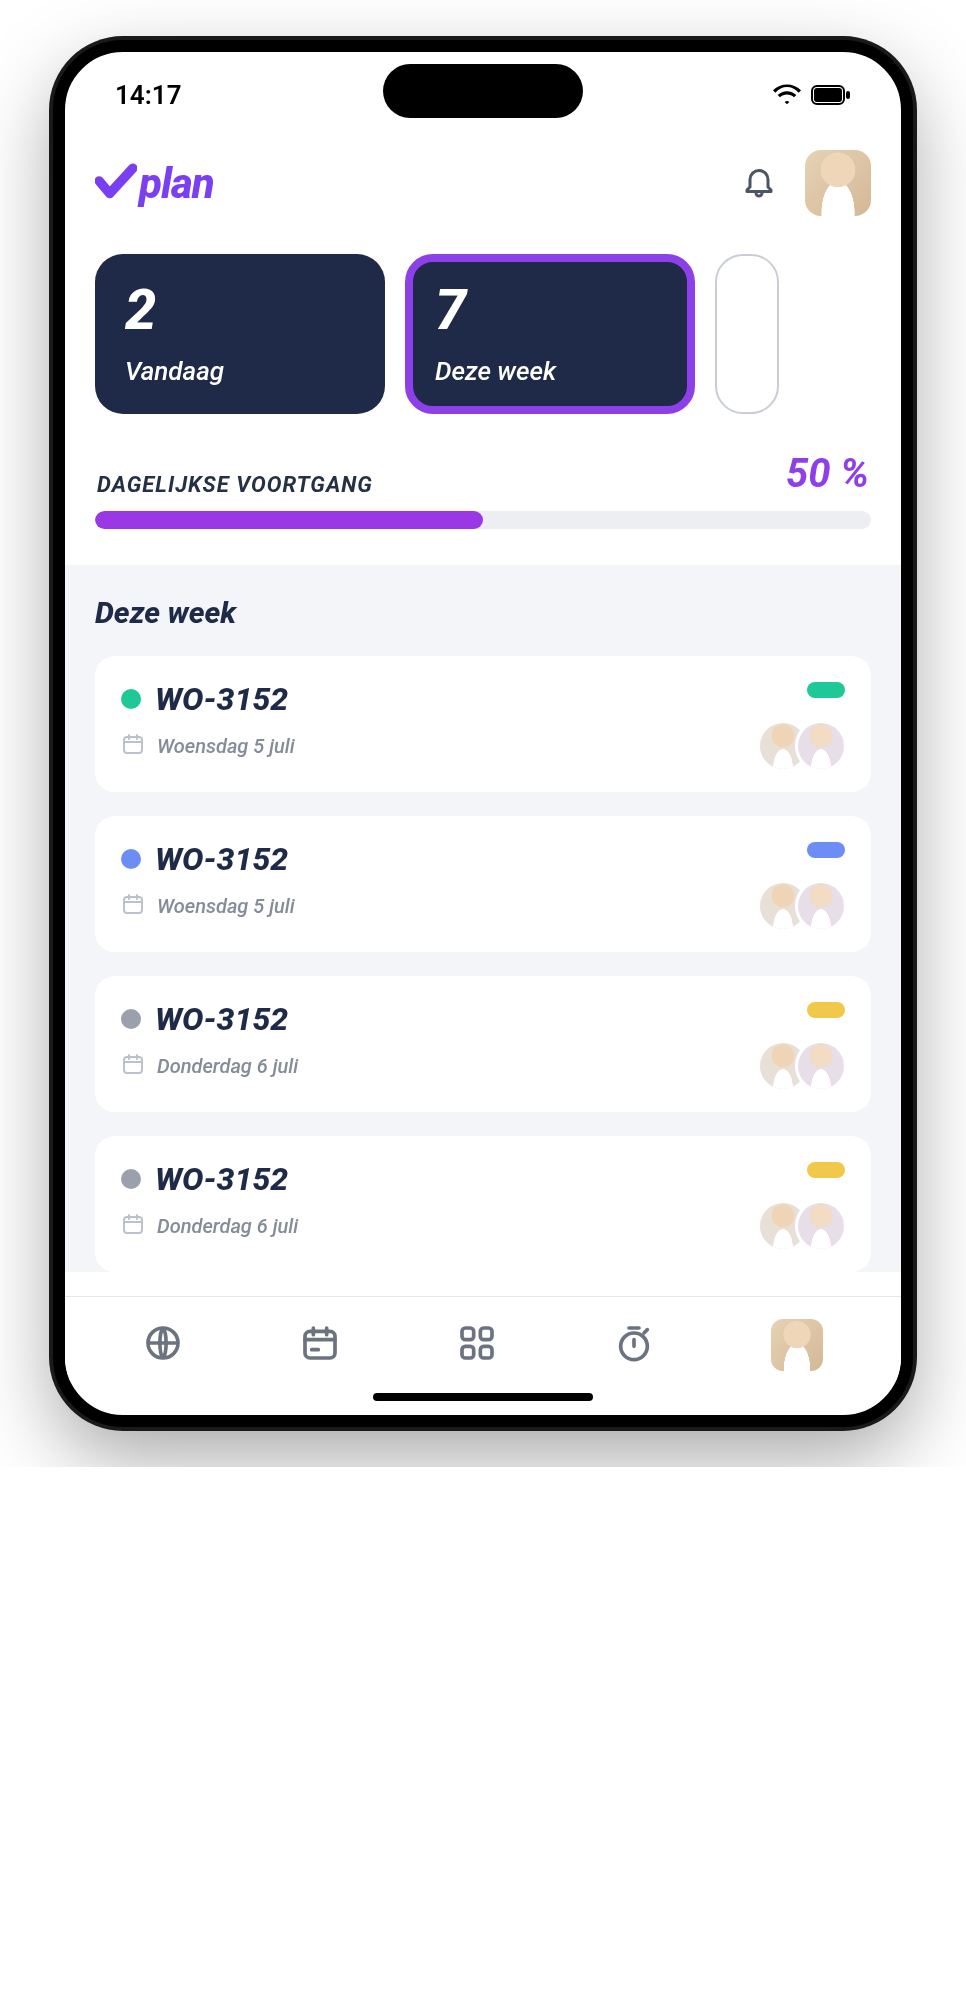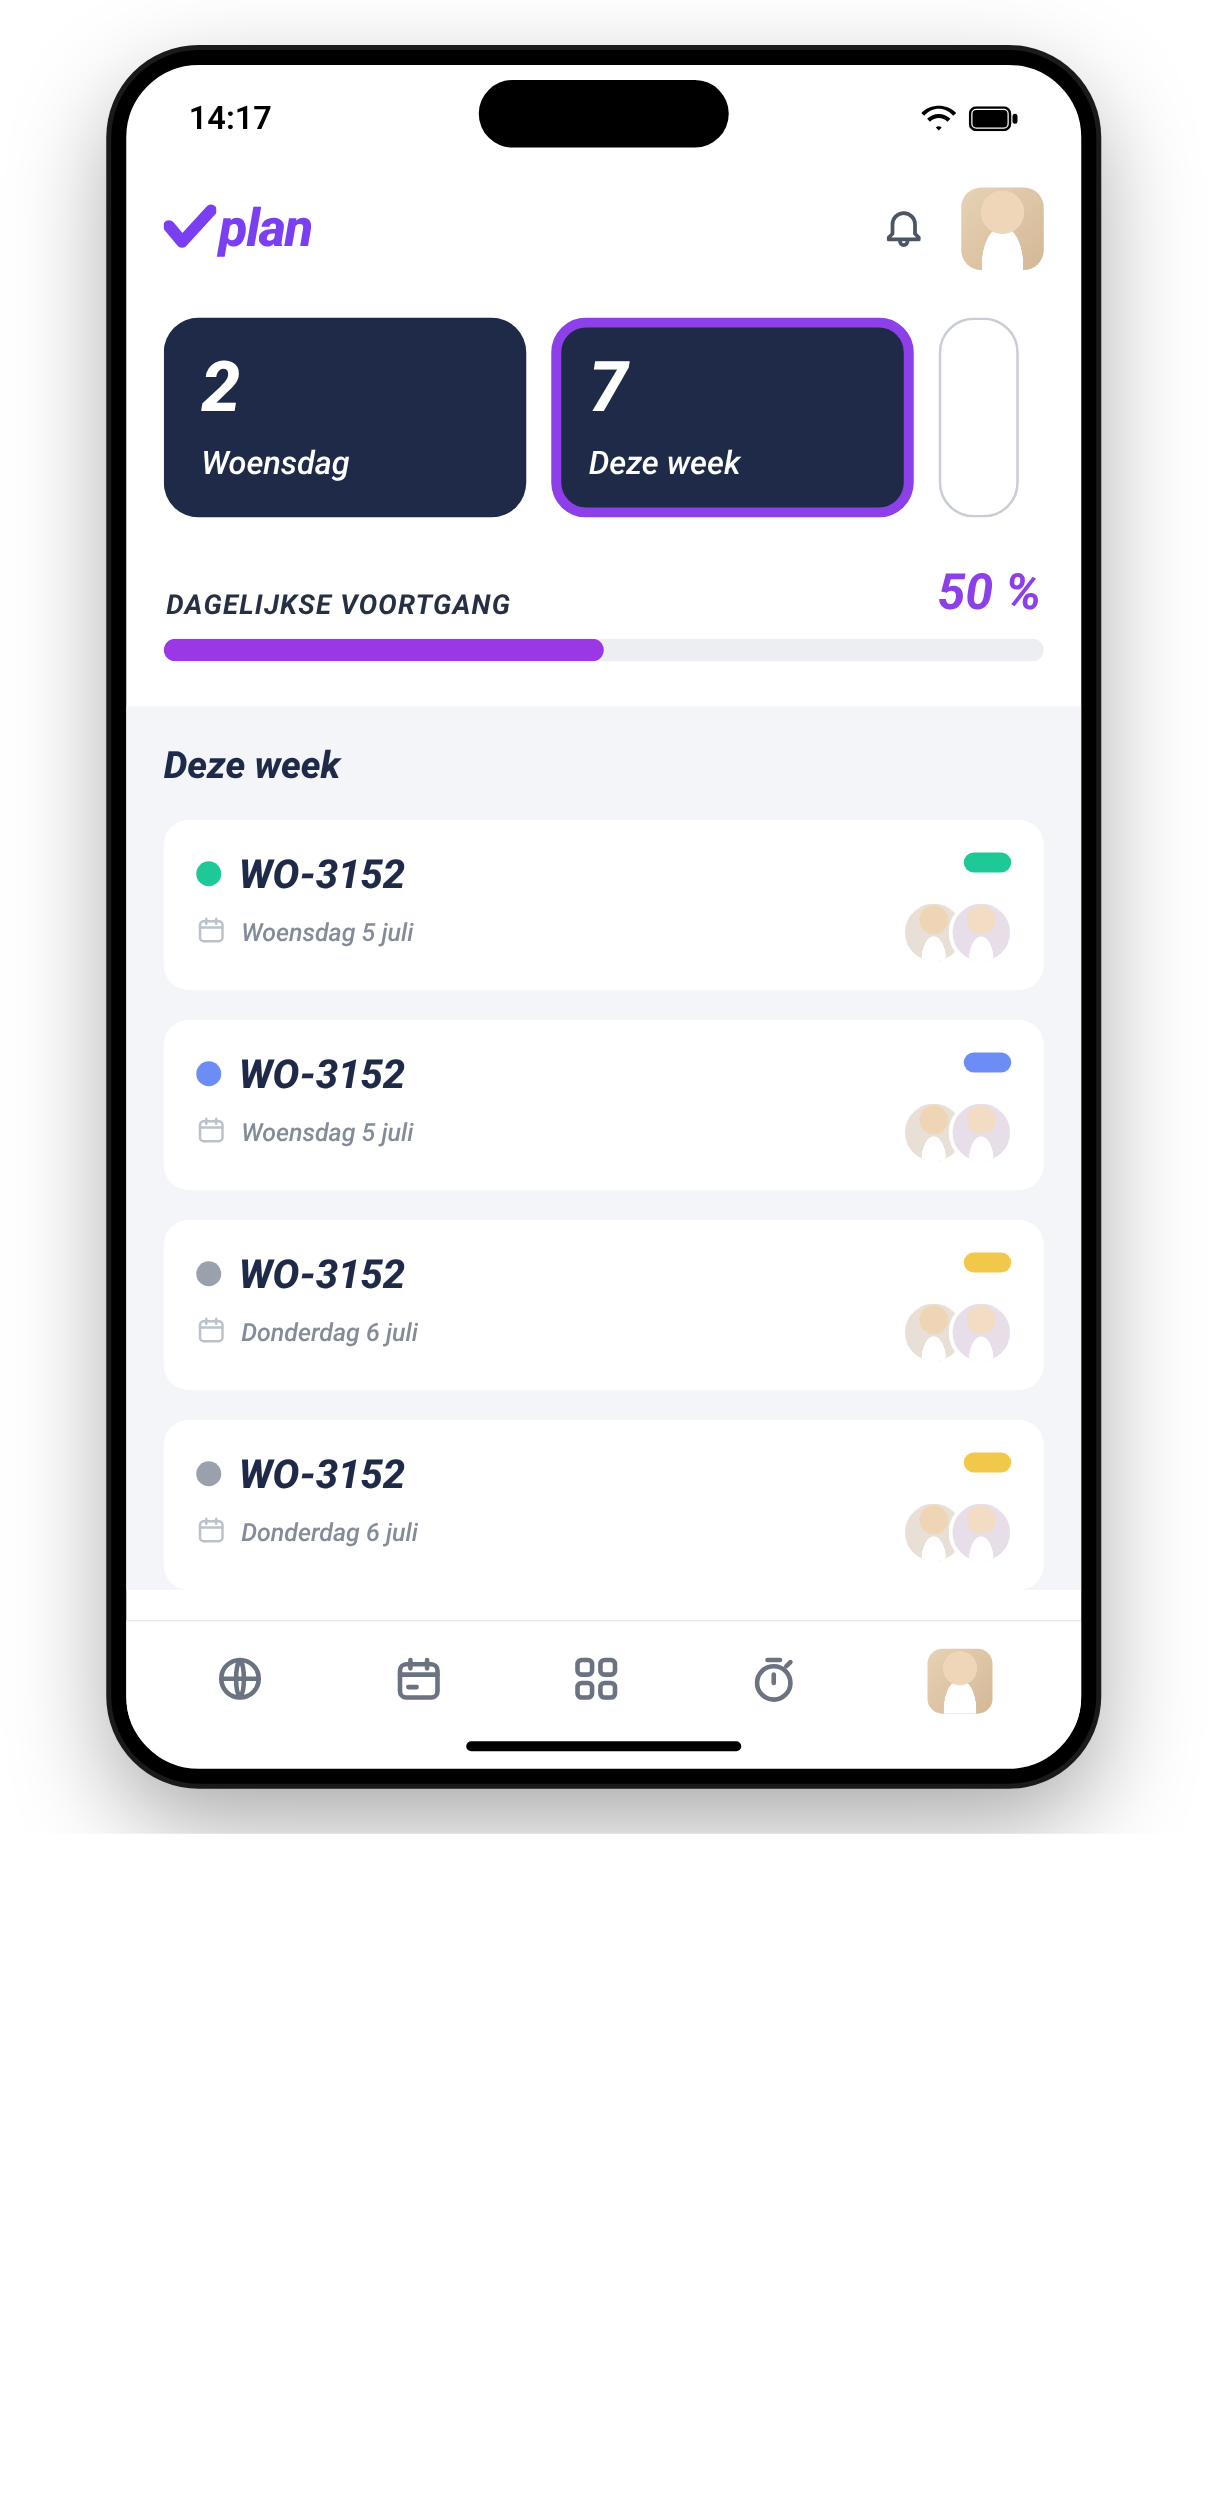--- a/index.html
+++ b/index.html
@@ -4,21 +4,21 @@
 <style>
   * { box-sizing: border-box; margin: 0; padding: 0; }
   body {
     font-family: -apple-system, BlinkMacSystemFont, "Segoe UI", Roboto, sans-serif;
     background: #fff;
     display: flex;
     justify-content: center;
     padding: 40px 20px;
   }
   .phone {
-    width: 788px;
+    width: 860px;
     border-radius: 70px;
     background: #fff;
     border: 12px solid #000;
     box-shadow: 0 0 0 4px #1a1a1a, 0 30px 80px rgba(0,0,0,.35);
     overflow: hidden;
     position: relative;
   }
   .notch {
     position: absolute;
     top: 12px;
@@ -225,21 +225,21 @@
             <path d="M18 16v-5a6 6 0 10-12 0v5l-2 2v1h16v-1l-2-2zM10 20a2 2 0 004 0" stroke="#4b5563" stroke-width="2" stroke-linecap="round" stroke-linejoin="round"></path>
           </svg>
         </span>
         <div class="avatar"></div>
       </div>
     </div>
 
     <div class="summary-row">
       <div class="summary-card">
         <div class="num">2</div>
-        <div class="lbl">Woensdag</div>
+        <div class="lbl">Vandaag</div>
       </div>
       <div class="summary-card active">
         <div class="num">7</div>
         <div class="lbl">Deze week</div>
       </div>
       <div class="summary-card peek"></div>
     </div>
 
     <div class="progress-row">
       <span class="progress-label">DAGELIJKSE VOORTGANG</span>

